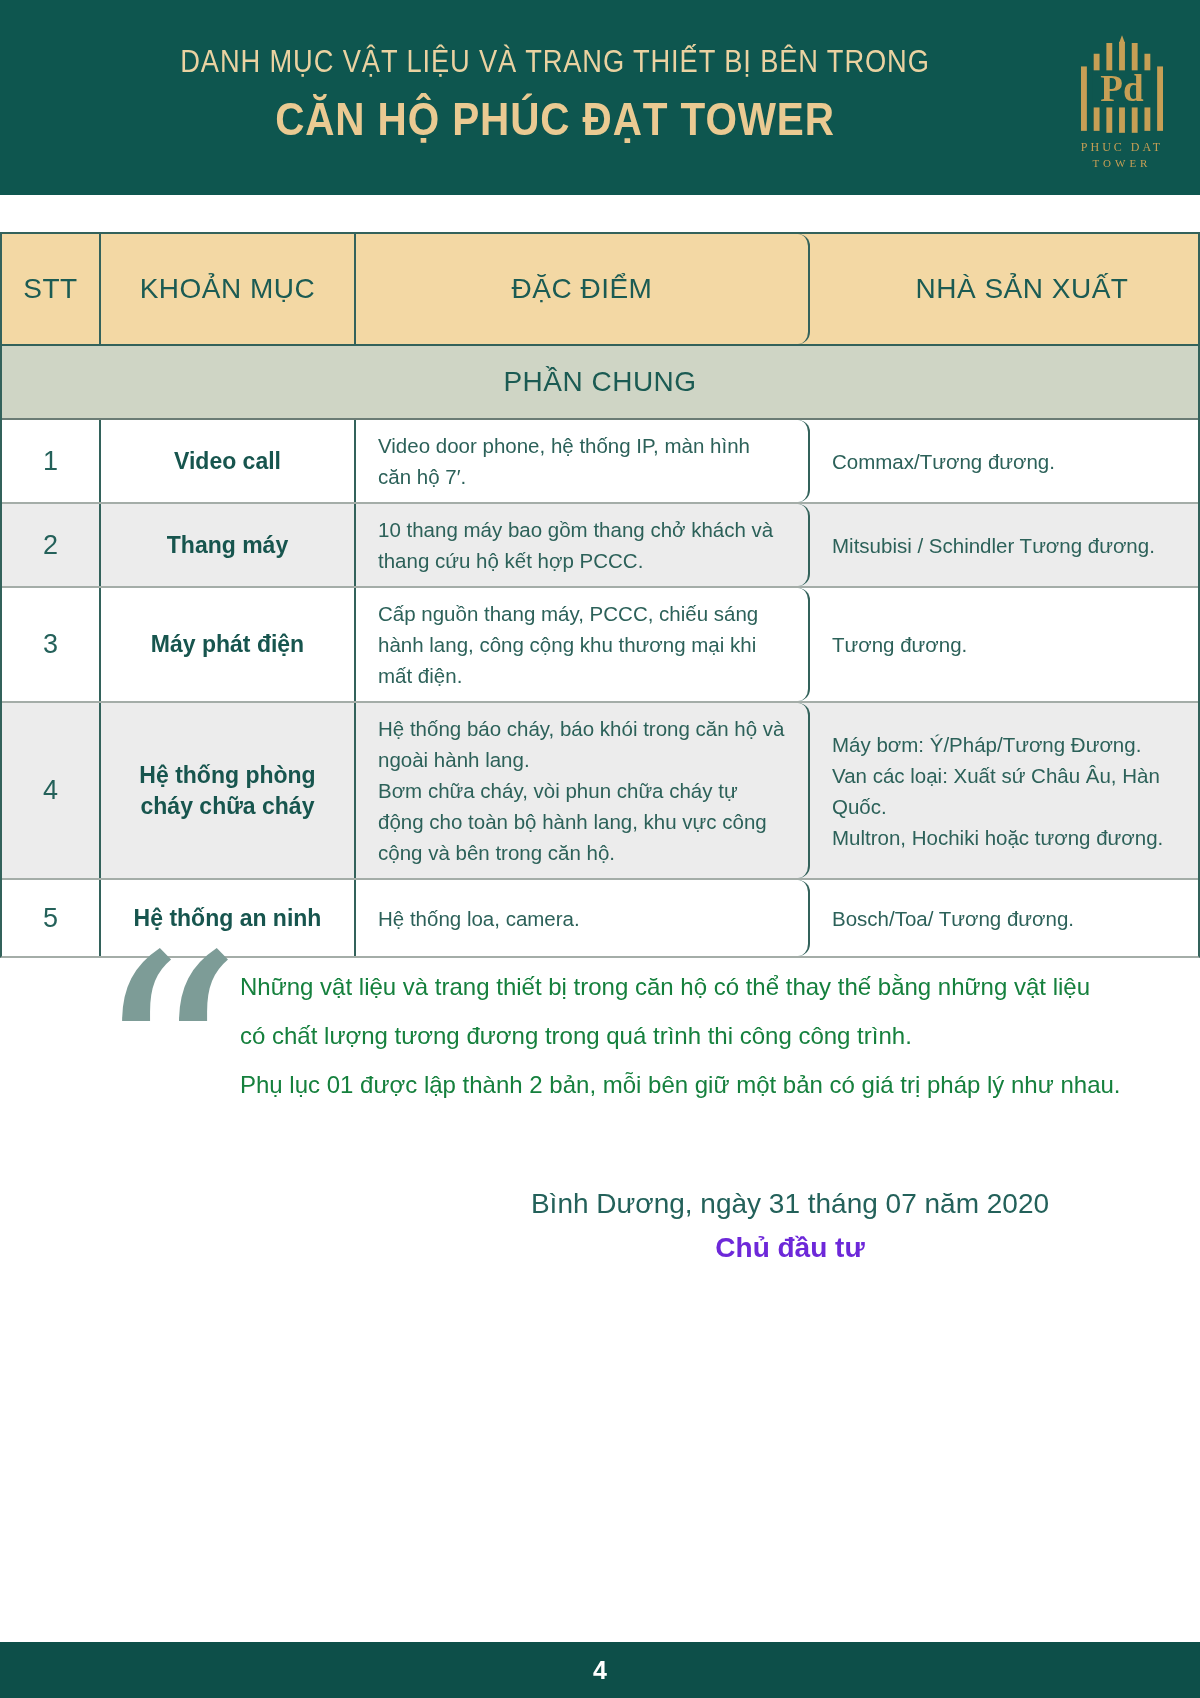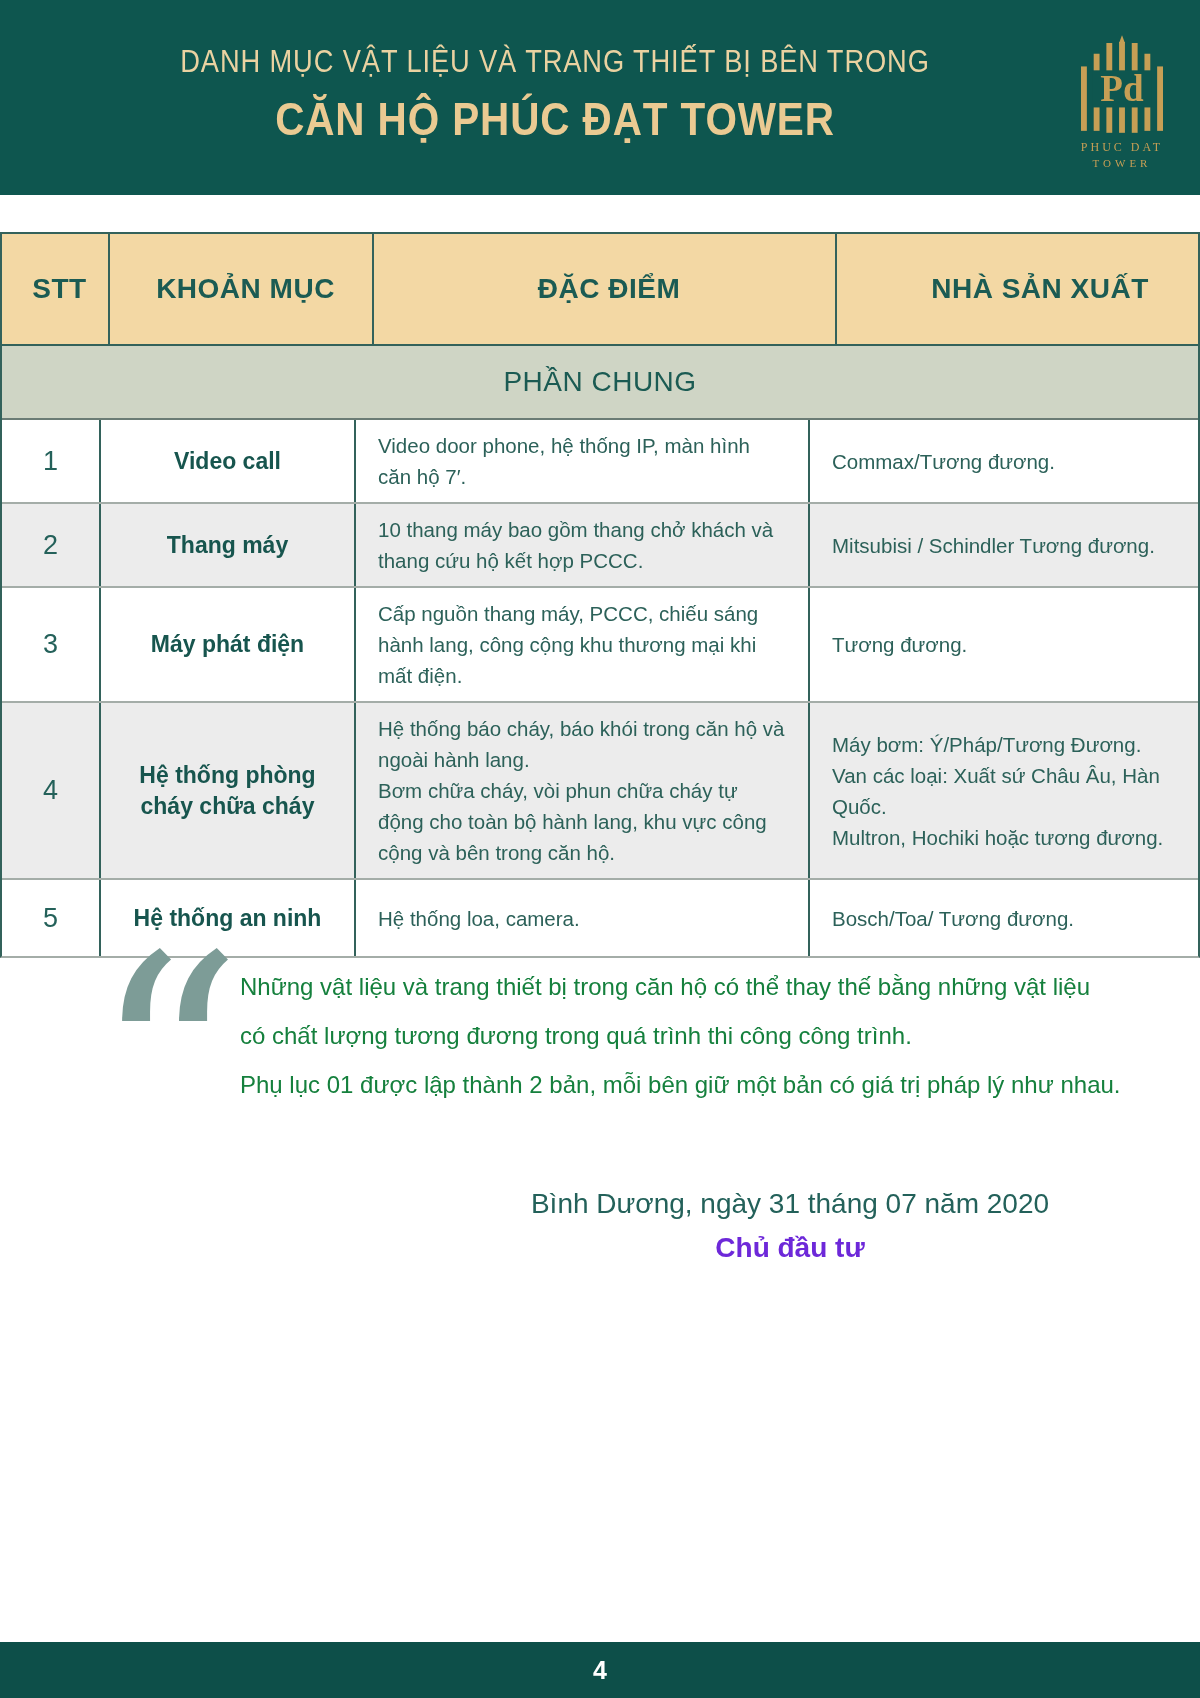--- a/index.html
+++ b/index.html
@@ -16,26 +16,26 @@
   .logo-t1 { color:#c79f55; font-family:"Liberation Serif","DejaVu Serif",serif; font-size:12px; letter-spacing:3px; margin-top:6px; white-space:nowrap; }
   .logo-t2 { color:#c79f55; font-family:"Liberation Serif","DejaVu Serif",serif; font-size:11px; letter-spacing:4px; margin-top:2px; white-space:nowrap; }
 
   
   .tbl { position:absolute; top:232px; left:0; width:1200px;
          border-top:2px solid #33625b; border-left:2px solid #33625b; border-right:2px solid #33625b;
          border-bottom:2px solid #a4ada8; color:#1b5b53; }
   .t-row { display:flex; align-items:stretch; }
   .t-head { background:#f3d8a4; height:112px; border-bottom:2px solid #33625b; }
   .t-head .cell { display:flex; align-items:center; justify-content:center;
-                  font-weight:bold; font-size:28px; letter-spacing:0.5px;margin-left:9px; }
+                  font-weight:normal; font-size:28px; letter-spacing:0.5px; }
   .t-section { background:#cfd5c5; height:74px; display:flex; align-items:center; justify-content:center;
                font-weight:normal; font-size:28px; letter-spacing:0.5px; border-bottom:2px solid #6b7c75; }
   .c1 { width:99px; }
   .c2 { width:255px; }
-  .c3 { width:454px; }
+  .c3 { width:454px;border-radius:12px; }
   .c4 { flex:1;padding-left:36px; }
   .vline { border-right:2px solid #33625b; }
   .t-data { border-bottom:2px solid #a4ada8; background:#ffffff; }
   .t-data:last-child { border-bottom:none; }
   .t-data.alt { background:#ececec; }
   .cell-stt { display:flex; align-items:center; justify-content:center; font-size:27px; color:#24615a; }
   .cell-item { display:flex; align-items:center; justify-content:center; text-align:center;
                font-weight:bold; font-size:23px; line-height:31px; color:#17554e; padding:18px 14px; }
   .cell-desc, .cell-man { display:flex; flex-direction:column; justify-content:center;
                font-size:20.5px; line-height:31px; color:#2c6159; padding:10px 20px 10px 22px; }

